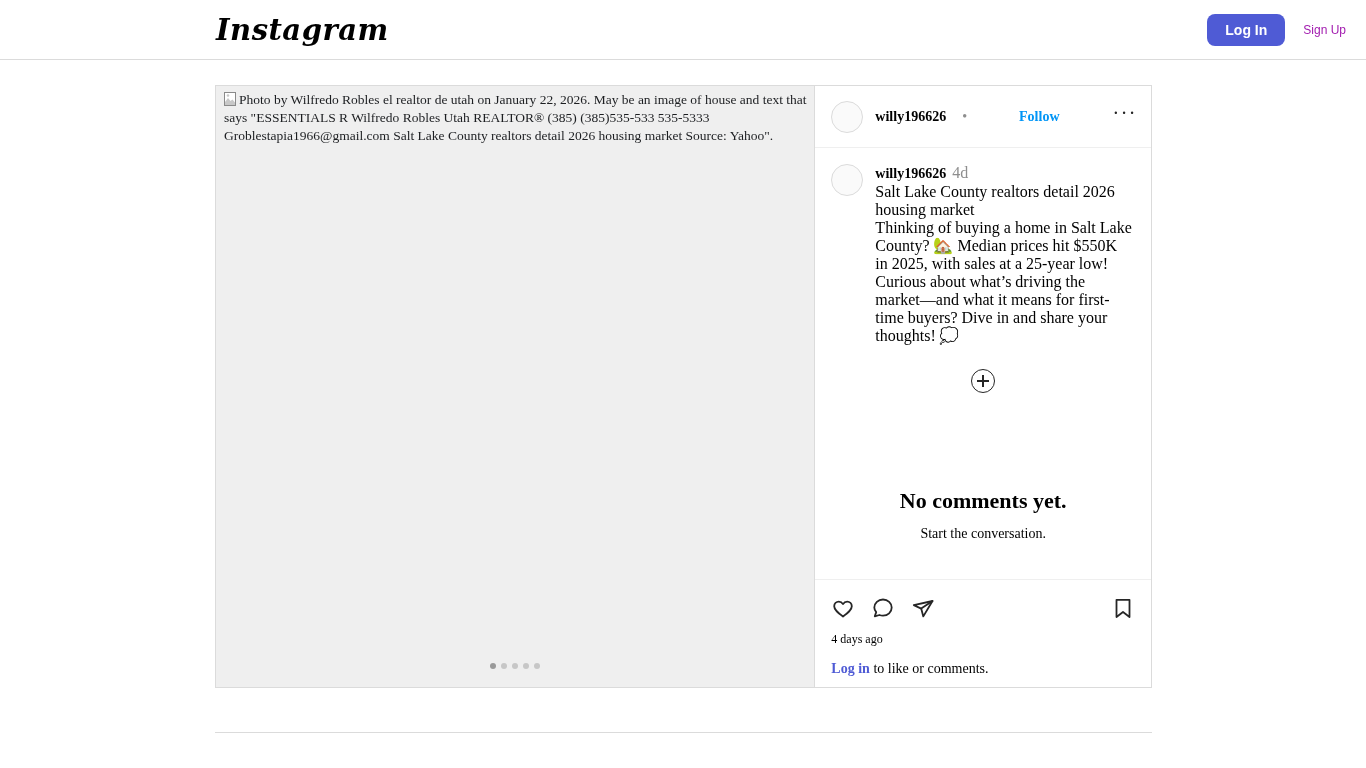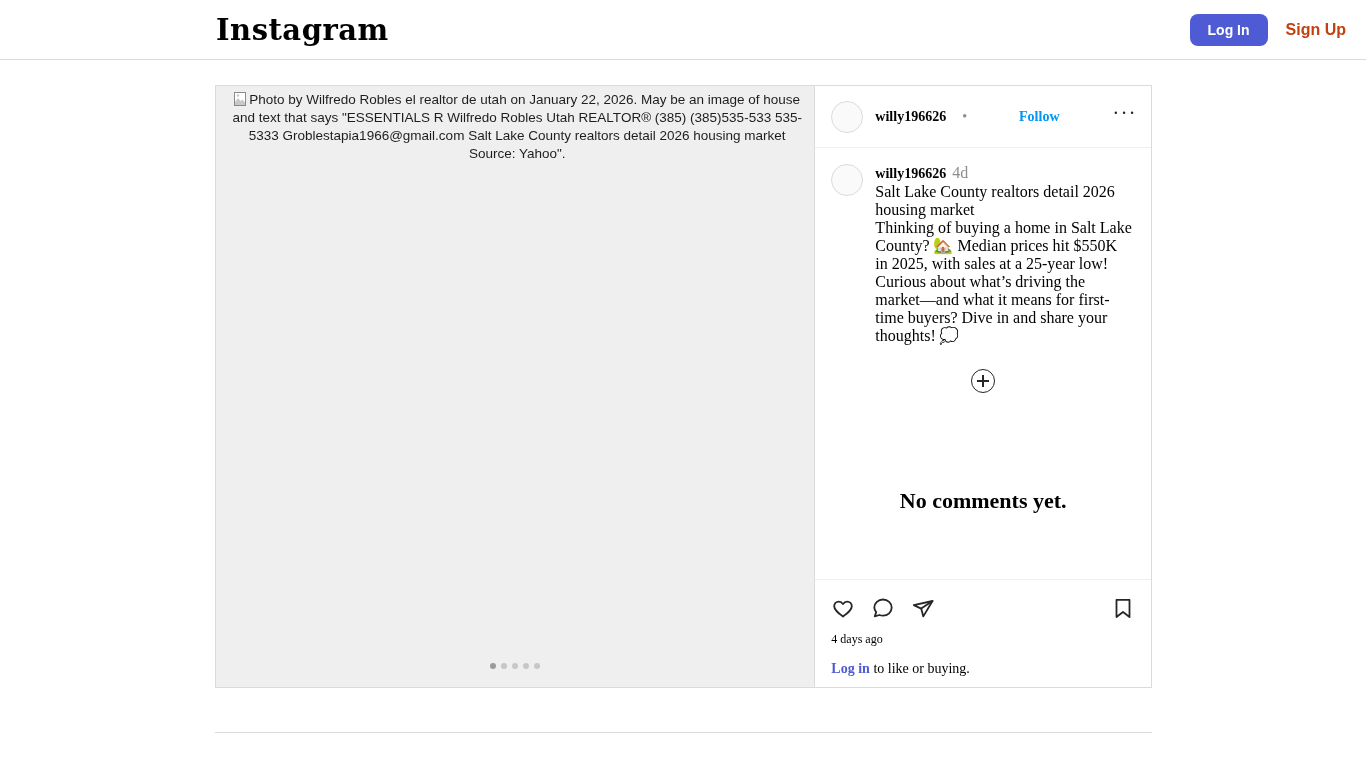--- a/index.html
+++ b/index.html
@@ -20,20 +20,21 @@
     height: 60px;
     width: 100%;
     background: #ffffff;
     border-bottom: 1px solid #dbdbdb;
   }
   .brand {
     position: absolute;
     left: 216px;
     top: 14px;
     font-family: "DejaVu Serif", serif;
+    font-style: italic;
     font-weight: 700;
     font-size: 29px;
     letter-spacing: 0.5px;
     color: #000;
     line-height: 32px;
   }
   .topbar-actions {
     position: absolute;
     right: 20px;
     top: 14px;
@@ -46,23 +47,23 @@
     color: #ffffff;
     border: none;
     border-radius: 8px;
     font-size: 14px;
     font-weight: 700;
     padding: 8px 18px;
     cursor: pointer;
     font-family: "Liberation Sans", sans-serif;
   }
   .link-signup {
-    color: #c2410c;
-    font-size: 16px;
-    font-weight: 700;
+    color: #a21caf;
+    font-size: 12px;
+    font-weight: 400;
     text-decoration: none;
     cursor: pointer;
   }
 
   
   .post {
     position: absolute;
     left: 215px;
     top: 85px;
     width: 937px;
@@ -79,22 +80,21 @@
     height: 601px;
     background: #efefef;
     border-right: 1px solid #dbdbdb;
     overflow: hidden;
   }
   .alt-text {
     padding: 5px 4px 0 8px;
     font-size: 13.5px;
     line-height: 18px;
     color: #1c1e21;
-    font-family: Liberation Sans, sans-serif;
-    text-align: center;
+    font-family: Liberation Serif, serif;
   }
   .broken-img-icon {
     display: inline-block;
     width: 12px;
     height: 14px;
     vertical-align: -2px;
     margin-right: 3px;
   }
   .dots {
     position: absolute;
@@ -331,20 +331,21 @@
 Thinking of buying a home in Salt Lake County? 🏡 Median prices hit $550K in 2025, with sales at a 25-year low! Curious about what’s driving the market—and what it means for first-time buyers? Dive in and share your thoughts! 💭</div>
         </div>
       </div>
 
       <div class="expand-wrap">
         <div class="plus-circle"></div>
       </div>
 
       <div class="empty-state">
         <div class="empty-title">No comments yet.</div>
+        <div class="empty-sub">Start the conversation.</div>
       </div>
     </div>
 
     <div class="actions">
       <div class="action-icons">
         <span class="icon-btn">
           <svg width="24" height="24" viewBox="0 0 24 24" fill="none" stroke="#262626" stroke-width="1.8" stroke-linecap="round" stroke-linejoin="round">
             <path d="M12 20.5 C7 16.9 3.2 14.1 3.2 10.3 C3.2 7.6 5.3 5.6 7.8 5.6 C9.6 5.6 11.1 6.6 12 8.1 C12.9 6.6 14.4 5.6 16.2 5.6 C18.7 5.6 20.8 7.6 20.8 10.3 C20.8 14.1 17 16.9 12 20.5 Z"></path>
           </svg>
         </span>
@@ -360,19 +361,19 @@
           </svg>
         </span>
         <span class="spacer"></span>
         <span class="icon-btn">
           <svg width="24" height="24" viewBox="0 0 24 24" fill="none" stroke="#262626" stroke-width="1.8" stroke-linecap="round" stroke-linejoin="round">
             <path d="M18.5 21 L12 16 L5.5 21 L5.5 3.8 L18.5 3.8 Z"></path>
           </svg>
         </span>
       </div>
       <div class="timestamp">4 days ago</div>
-      <div class="login-prompt"><a>Log in</a><span> to like or buying.</span></div>
+      <div class="login-prompt"><a>Log in</a><span> to like or comments.</span></div>
     </div>
 
   </div>
 </div>
 
 <div class="bottom-rule"></div>
 
 </body></html>

